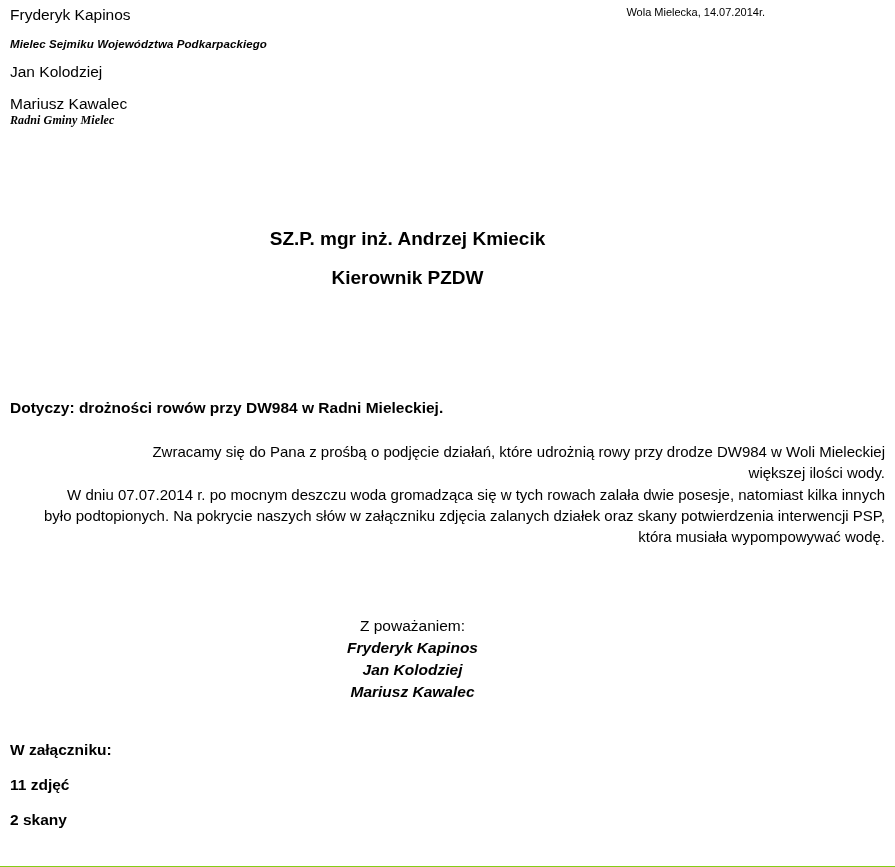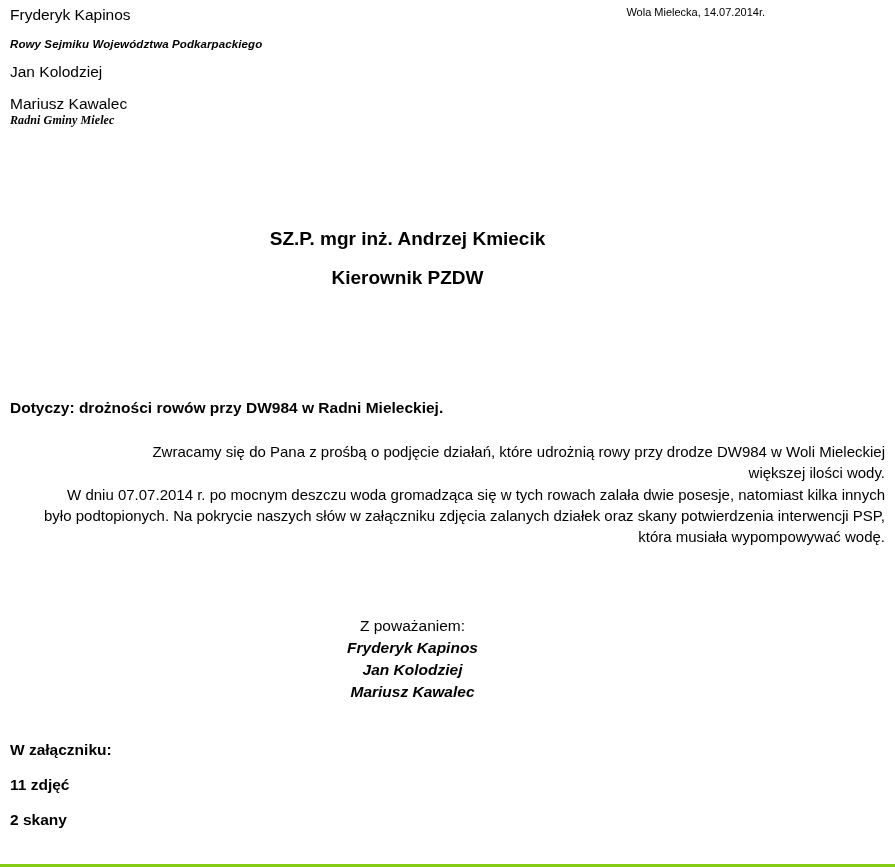--- a/index.html
+++ b/index.html
@@ -10,21 +10,21 @@
   body {
     font-family: "Liberation Sans", sans-serif;
     color: #000000;
   }
   .page {
     position: relative;
     width: 895px;
     height: 867px;
     background: #ffffff;
     box-sizing: border-box;
-    border-bottom: 3px solid #84cc16;
+    border-bottom: 1px solid #84cc16;
     overflow: hidden;
   }
   .inner {
     position: relative;
     padding: 0 10px;
     height: 100%;
     box-sizing: border-box;
   }
 
   
@@ -135,21 +135,21 @@
 <div class="page">
   <div class="inner">
 
     <div class="header-row">
       <div>
         <div class="sender-name">Fryderyk Kapinos</div>
       </div>
       <div class="date-line">Wola Mielecka, 14.07.2014r.</div>
     </div>
 
-    <div class="sender-role">Rowy Sejmiku Województwa Podkarpackiego</div>
+    <div class="sender-role">Mielec Sejmiku Województwa Podkarpackiego</div>
     <div class="sender-line2">Jan Kolodziej</div>
     <div class="sender-line3">Mariusz Kawalec</div>
     <div class="sender-role2">Radni Gminy Mielec</div>
 
     <div class="addressee">
       <div class="addressee-line1">SZ.P. mgr inż. Andrzej Kmiecik</div>
       <div class="addressee-line2">Kierownik PZDW</div>
     </div>
 
     <div class="subject">Dotyczy: drożności rowów przy DW984 w Radni Mieleckiej.</div>

